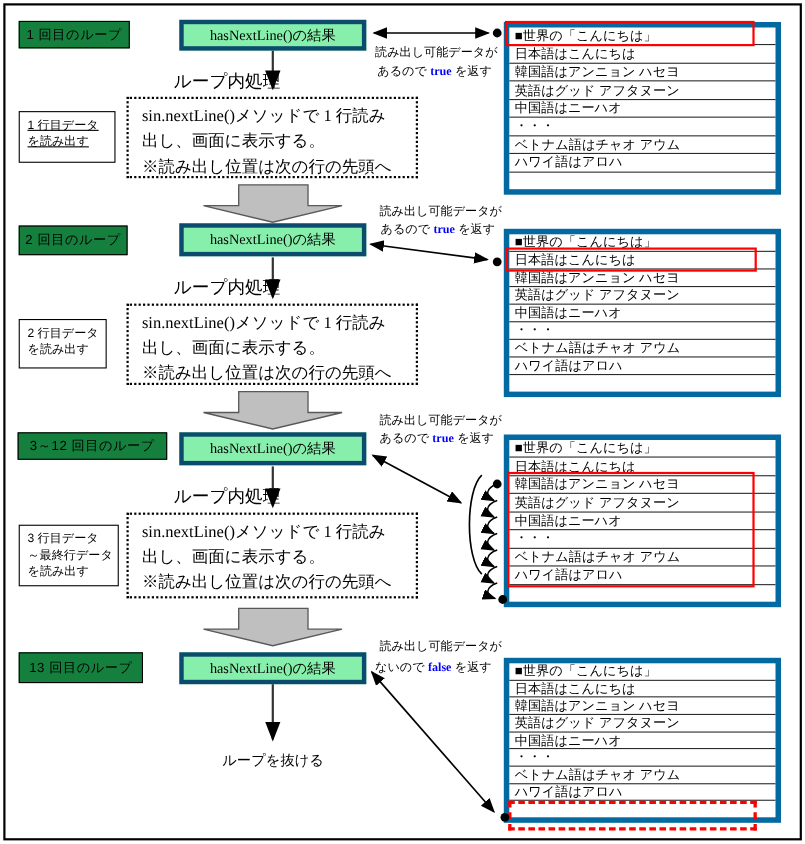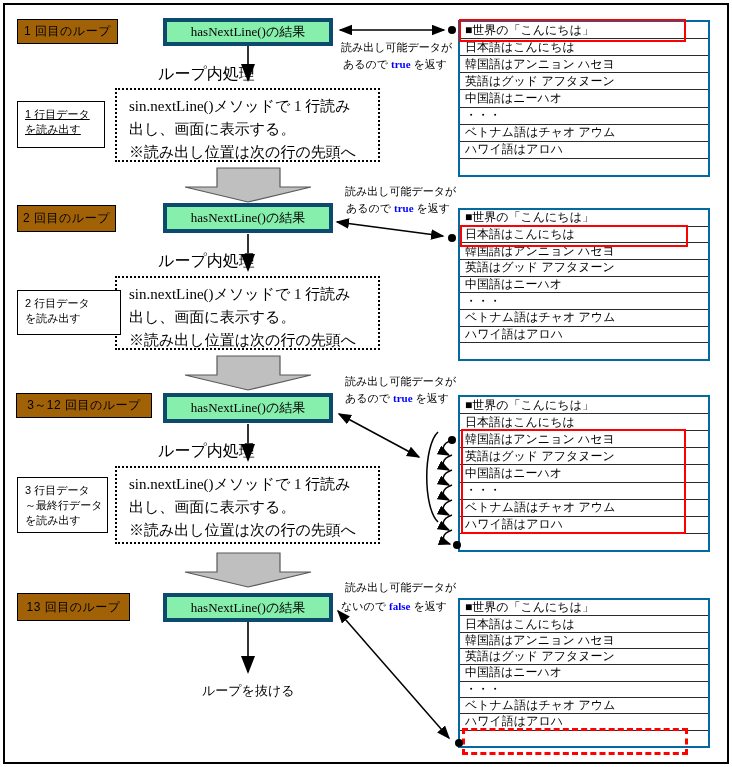--- a/index.html
+++ b/index.html
@@ -1,31 +1,31 @@
 <!DOCTYPE html>
 <html><head>
 <meta charset="utf-8">
 <style>
   html,body{margin:0;padding:0;background:#fff;}
   #root{position:relative;width:732px;height:767px;background:#fff;overflow:hidden;
         font-family:"Liberation Sans","DejaVu Sans",sans-serif;color:#000;}
   .frame{position:absolute;left:3px;top:3px;width:722px;height:757px;border:2px solid #000;}
   .abs{position:absolute;box-sizing:border-box;}
-  .glabel{background:#a16207;border:1px solid #000;display:flex;align-items:center;justify-content:center;
+  .glabel{background:#15803d;border:1px solid #000;display:flex;align-items:center;justify-content:center;
           font-size:12px;letter-spacing:0.5px;}
   .resultbox{background:#86efac;border:4px solid #0c4a6e;display:flex;align-items:center;justify-content:center;
              font-size:13px;font-family:"Liberation Serif","DejaVu Serif",serif;}
   .loopinner{font-size:16px;white-space:nowrap;}
   .dotted{border:2px dotted #000;background:#fff;padding:5px 0 0 12px;
           font-size:15px;line-height:23px;font-family:"Liberation Serif","DejaVu Serif",serif;white-space:nowrap;}
   .sidebox{background:#fff;border:1px solid #000;padding:5px 0 0 7px;font-size:11px;line-height:15px;white-space:nowrap;}
   .note{font-size:11px;white-space:nowrap;}
   .note .kw{color:#0000ff;font-weight:bold;font-family:"Liberation Serif","DejaVu Serif",serif;}
   .note span{margin-right:3px;}
-  .listbox{background:#fff;border:2px solid #0369a1;display:flex;flex-direction:column;}
+  .listbox{background:#fff;border:5px solid #0369a1;display:flex;flex-direction:column;}
   .listrow{flex:1;border-bottom:1px solid #2b2b2b;display:flex;align-items:center;
            padding-left:5px;font-size:12px;white-space:nowrap;overflow:hidden;}
   .listrow:last-child{border-bottom:none;}
   .redbox{border:2px solid #ff0000;background:transparent;pointer-events:none;}
   .reddash{border:3px dashed #ff0000;background:transparent;pointer-events:none;}
   .exit{font-size:13px;white-space:nowrap;}
   svg.overlay{position:absolute;left:0;top:0;pointer-events:none;}
 </style>
 </head>
 <body>
@@ -67,21 +67,21 @@
   <div class="abs note" style="left:345px;top:184px;">読み出し可能データが</div>
   <div class="abs note" style="left:346px;top:201px;">
     <span>あるので</span><span class="kw">true</span><span>を返す</span>
   </div>
   <div class="abs loopinner" style="left:158px;top:251px;">ループ内処理</div>
   <div class="abs dotted" style="left:115px;top:276px;width:265px;height:74px;">
     <div>sin.nextLine()メソッドで 1 行読み</div>
     <div>出し、画面に表示する。</div>
     <div>※読み出し位置は次の行の先頭へ</div>
   </div>
-  <div class="abs sidebox" style="left:17px;top:290px;width:104px;height:45px;">
+  <div class="abs sidebox" style="left:17px;top:290px;width:80px;height:45px;">
     <div>2 行目データ</div>
     <div>を読み出す</div>
   </div>
   <div class="abs listbox" style="left:458px;top:208px;width:252px;height:153px;">
     <div class="listrow">■世界の「こんにちは」</div>
     <div class="listrow">日本語はこんにちは</div>
     <div class="listrow">韓国語はアンニョン ハセヨ</div>
     <div class="listrow">英語はグッド アフタヌーン</div>
     <div class="listrow">中国語はニーハオ</div>
     <div class="listrow">・・・</div>

